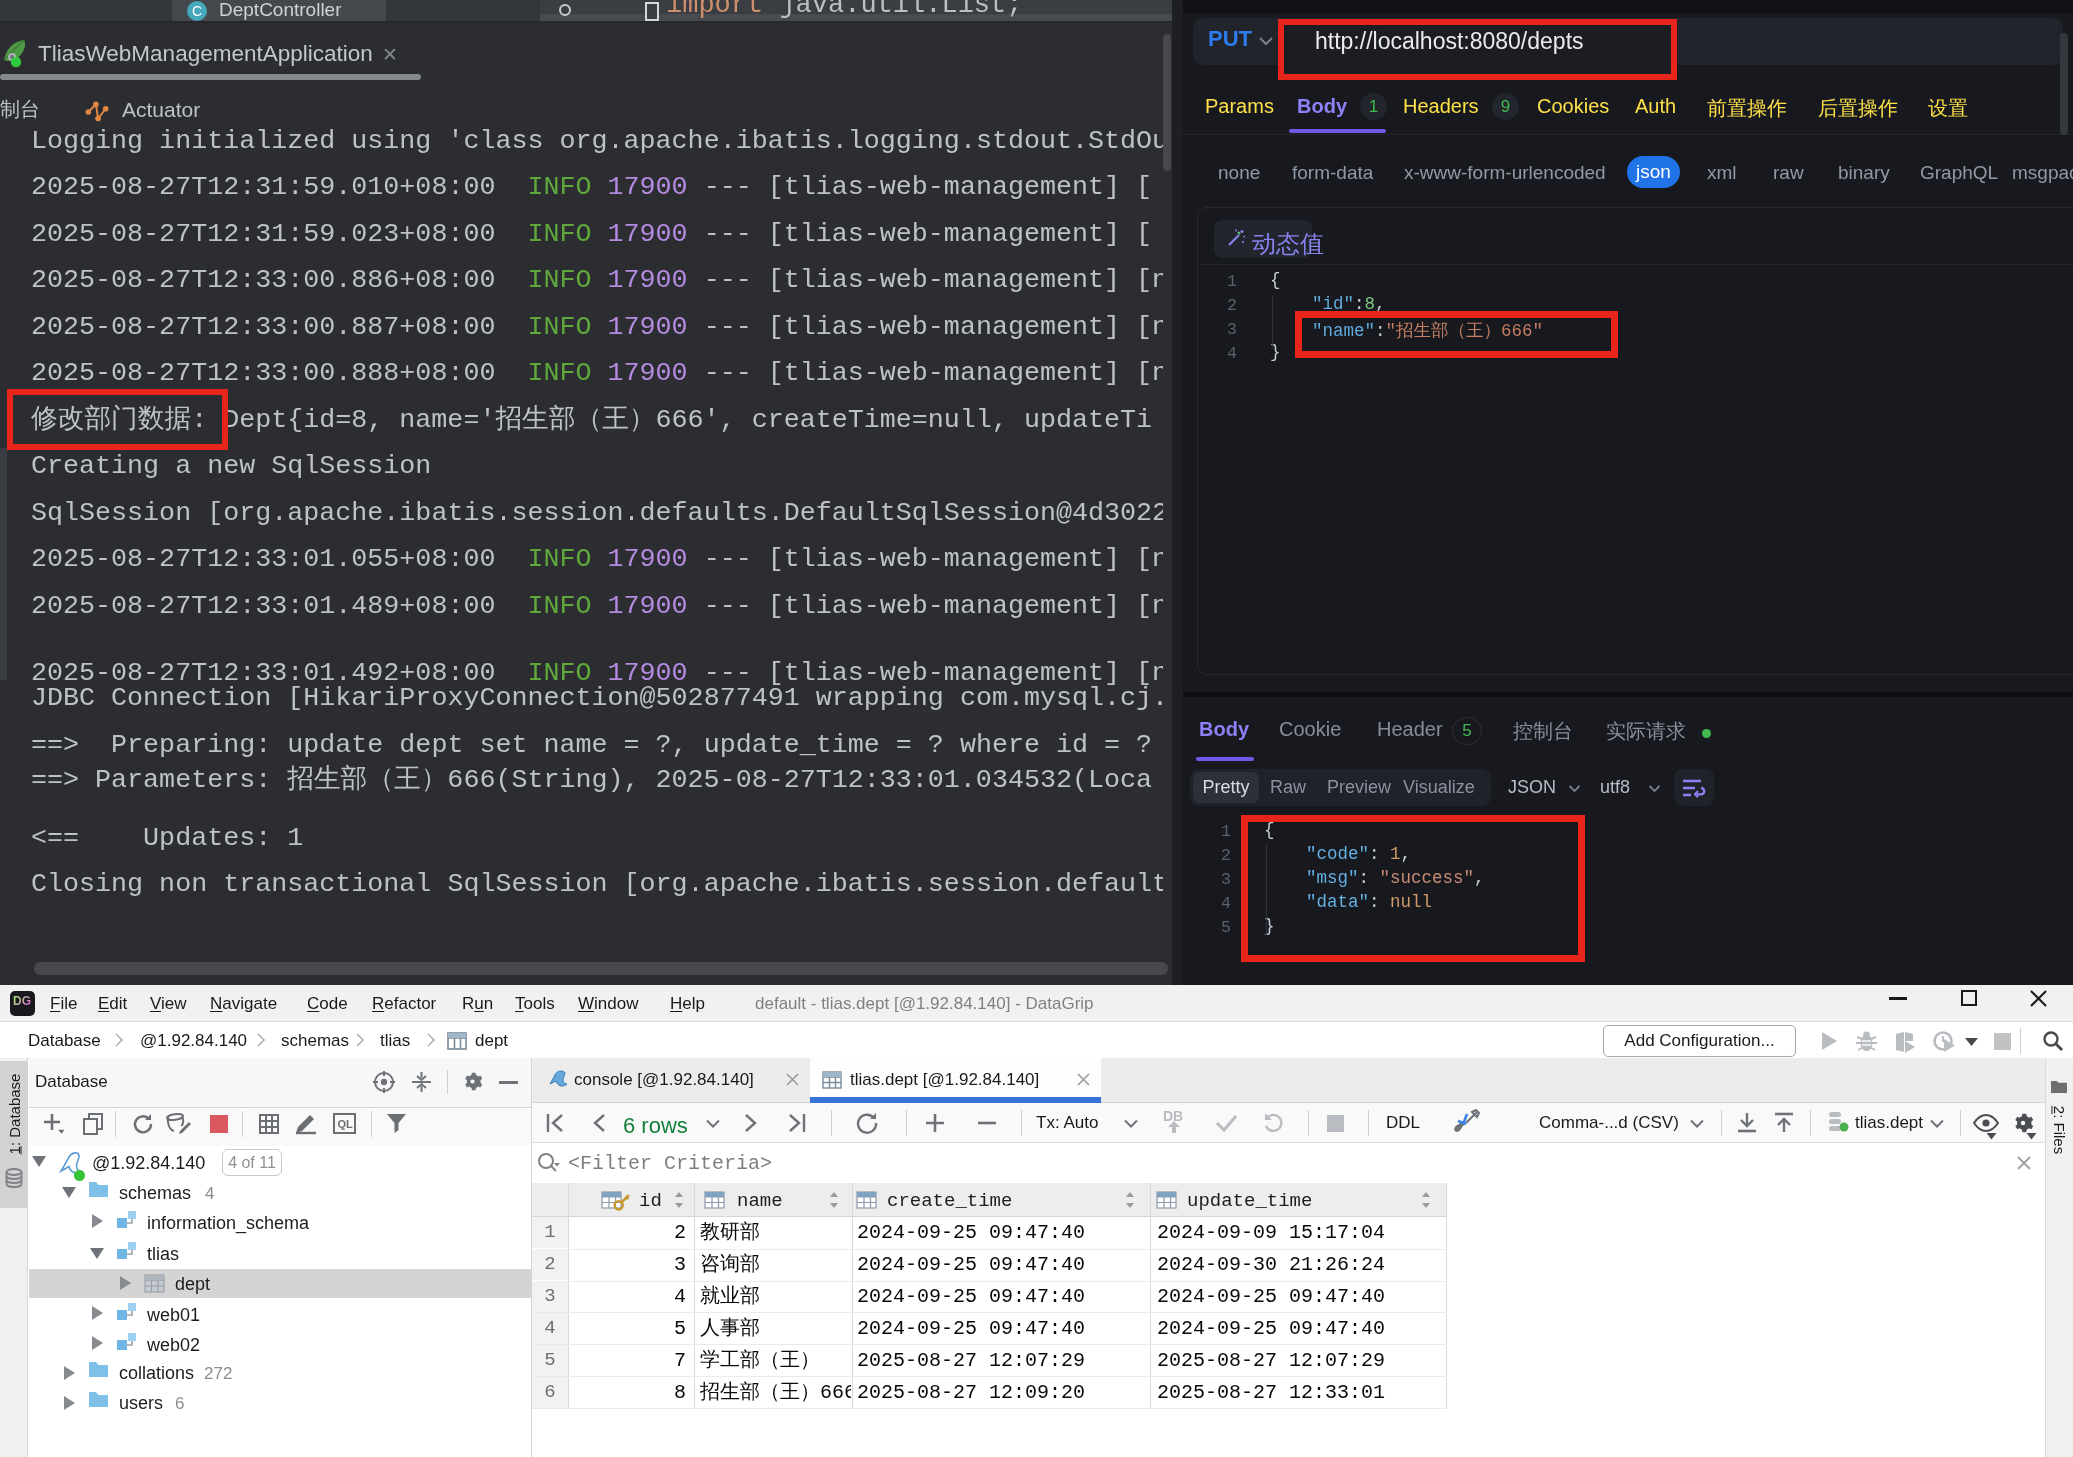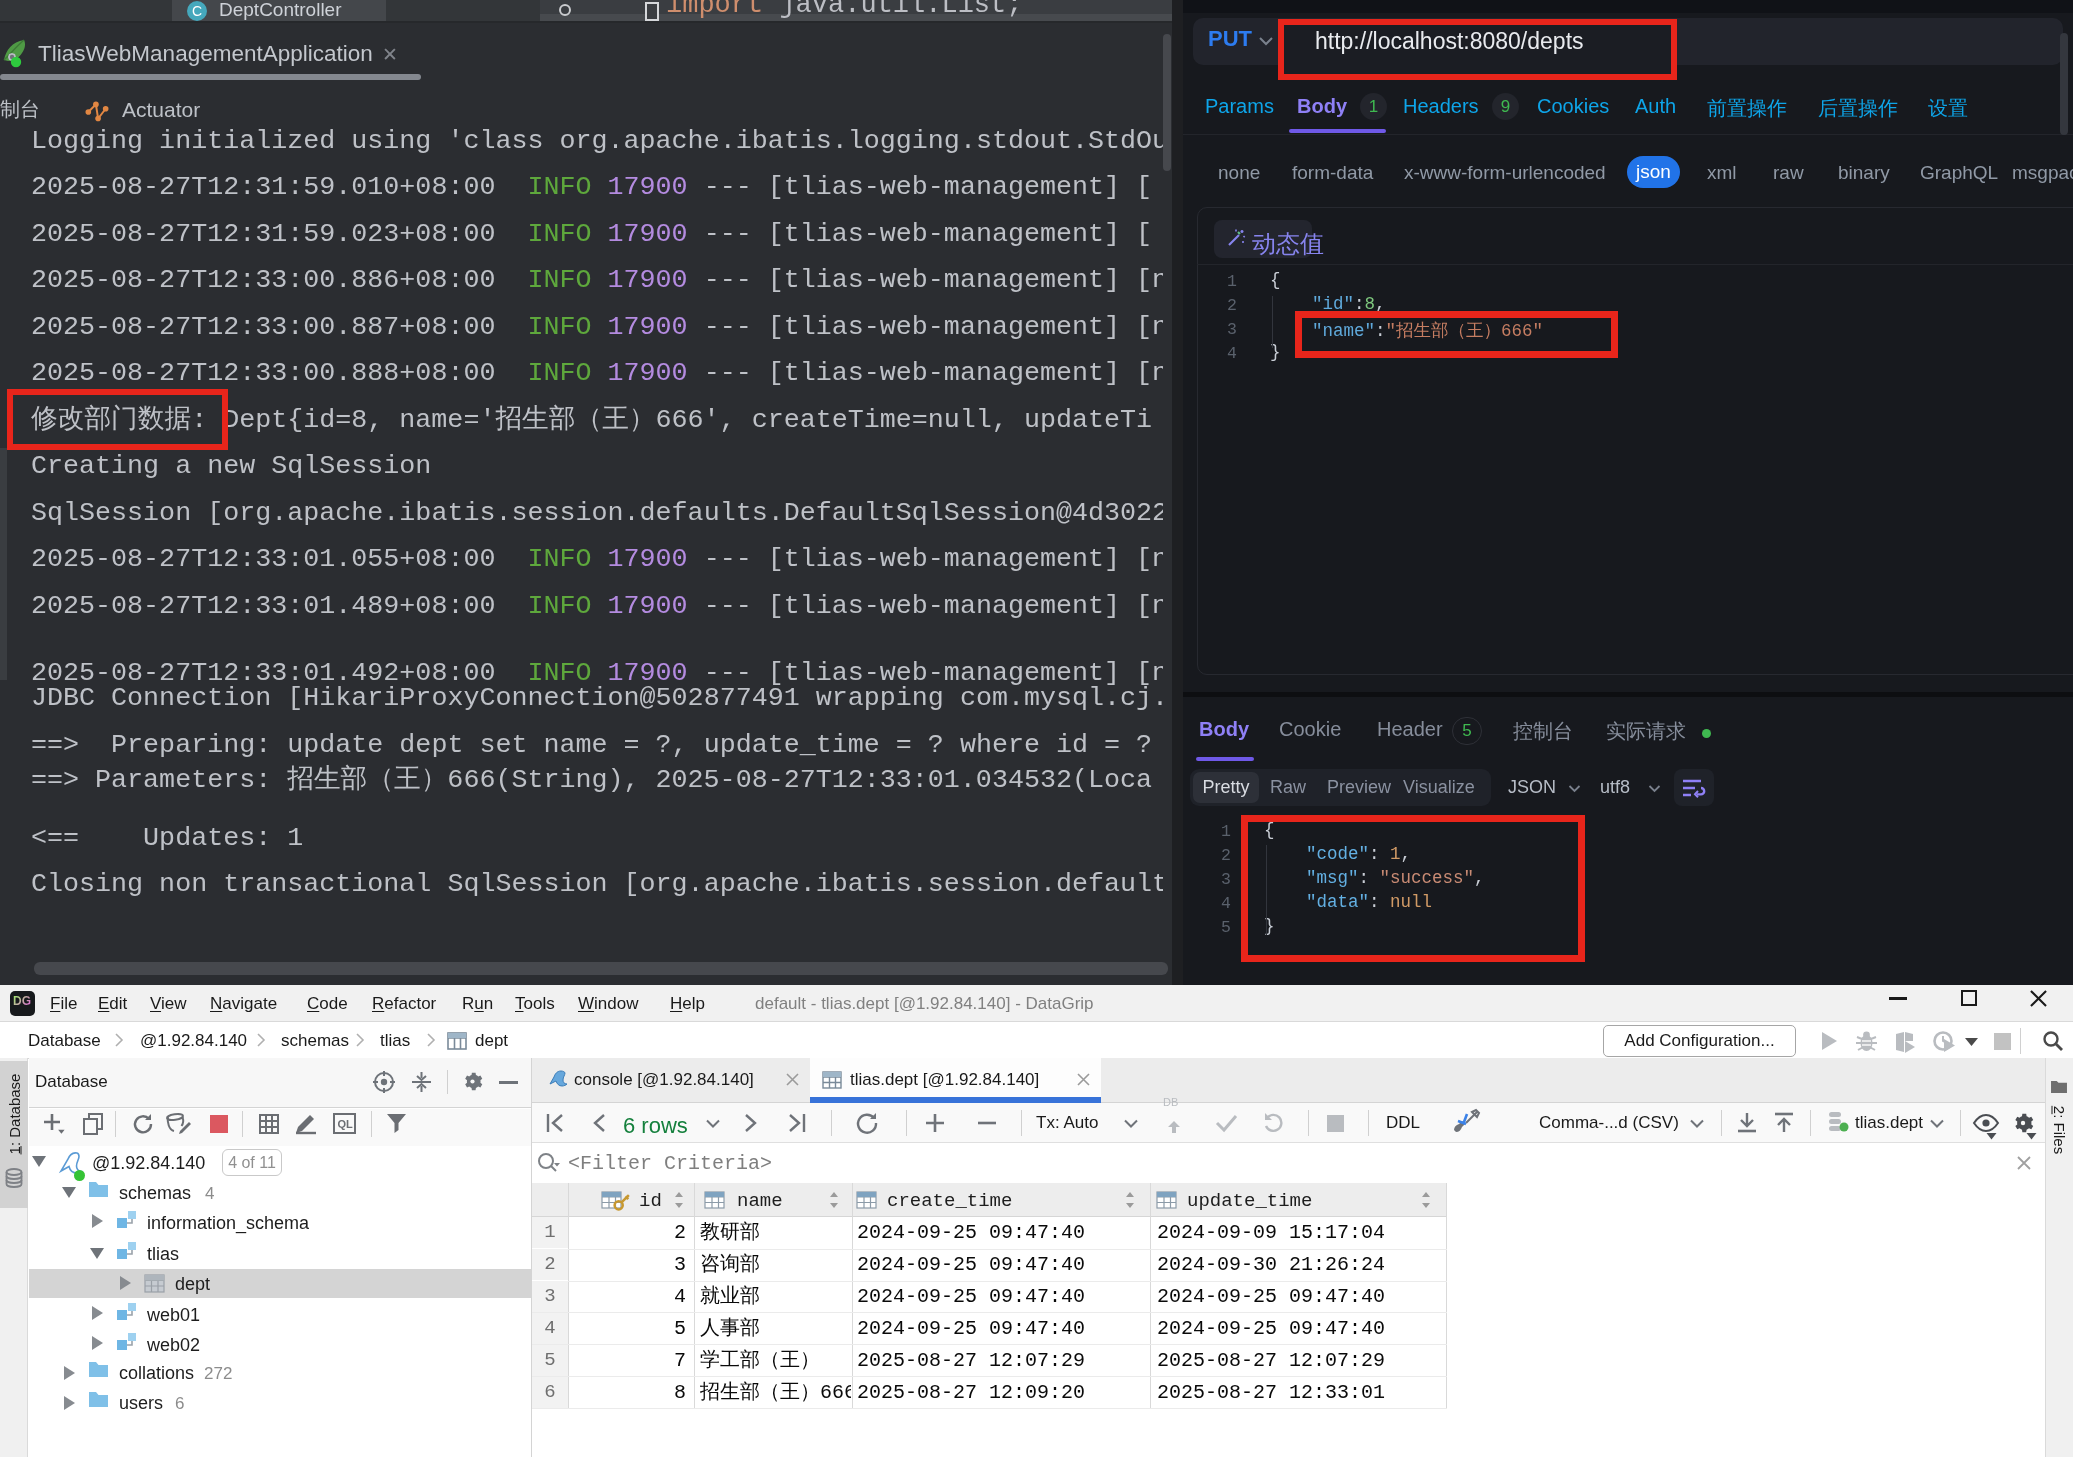--- a/index.html
+++ b/index.html
@@ -3,21 +3,21 @@
 <style>
 *{margin:0;padding:0;box-sizing:border-box;}
 html,body{width:2073px;height:1457px;overflow:hidden;background:#fff;}
 body{font-family:"Liberation Sans",sans-serif;}
 .abs{position:absolute;}
 .mono{font-family:"Liberation Mono",monospace;}
 #root{position:relative;width:2073px;height:1457px;}
 .logline{position:absolute;left:31px;width:1132px;height:47px;line-height:47px;font-family:"Liberation Mono",monospace;font-size:26.7px;color:#BEC1C7;white-space:pre;overflow:hidden;}
 .lg{color:#5EA83C;} .lm{color:#B48BE0;}
 .redbox{position:absolute;border:6px solid #E8251B;}
-.atab{position:absolute;font-size:20px;color:#0ea5e9;white-space:nowrap;}
+.atab{position:absolute;font-size:20px;color:#fde047;white-space:nowrap;}
 .artab{position:absolute;font-size:20px;color:#868D9B;white-space:nowrap;}
 .rrow{position:absolute;font-size:19px;color:#9099A6;white-space:nowrap;}
 .acode{position:absolute;font-family:"Liberation Mono",monospace;font-size:17.5px;white-space:pre;color:#C9CED6;}
 .lnum{position:absolute;font-family:"Liberation Mono",monospace;font-size:16.5px;color:#5A616C;width:20px;text-align:right;}
 .key{color:#5FA9DB;} .key2{color:#63B0E3;} .str{color:#C57D62;} .num{color:#7EC87E;} .onum{color:#D19A66;} .ostr{color:#C98B74;}
 .menu{position:absolute;font-size:17px;color:#1A1A1A;}
 .menu u{text-decoration:underline;text-underline-offset:2px;}
 .bc{position:absolute;font-size:17px;color:#1A1A1A;white-space:nowrap;}
 .treetxt{position:absolute;font-size:18px;color:#1D1D1D;white-space:nowrap;}
 .graycnt{position:absolute;font-size:17px;color:#8C8C8C;}
@@ -366,21 +366,21 @@
         <path d="M10 1v18M1 10h18" stroke="#6F7379" stroke-width="2.6"></path>
       </svg>
       <svg style="left:977px;top:128px;" width="20" height="20" viewBox="0 0 20 20">
         <path d="M1 10h18" stroke="#6F7379" stroke-width="2.6"></path>
       </svg>
       <div class="abs" style="left:1021px;top:125px;width:1px;height:26px;background:#D0D0D0;"></div>
       <div class="abs" style="left:1036px;top:128px;font-size:17px;color:#1A1A1A;">Tx: Auto</div>
       <svg style="left:1124px;top:134px;" width="14" height="9" viewBox="0 0 14 9">
         <path d="M1 1.5l6 6 6-6" stroke="#6F7379" stroke-width="2" fill="none"></path>
       </svg>
-      <div class="abs" style="left:1163px;top:111px;font-size:11px;font-weight:normal;color:#B9BCC0;">DB</div>
+      <div class="abs" style="left:1163px;top:123px;font-size:14px;font-weight:bold;color:#B9BCC0;">DB</div>
       <svg style="left:1166px;top:136px;" width="16" height="12" viewBox="0 0 16 12">
         <path d="M8 0l6 6h-4v6H6V6H2z" fill="#B9BCC0"></path>
       </svg>
       <svg style="left:1215px;top:129px;" width="23" height="18" viewBox="0 0 23 18">
         <path d="M2 9l7 7L21 2" fill="none" stroke="#B9BCC0" stroke-width="3"></path>
       </svg>
       <svg style="left:1263px;top:127px;" width="22" height="20" viewBox="0 0 22 20">
         <path d="M4 6a8 8 0 1 1-1 8" fill="none" stroke="#B9BCC0" stroke-width="2.4"></path>
         <path d="M2 1v7h7z" fill="#B9BCC0"></path>
       </svg>

